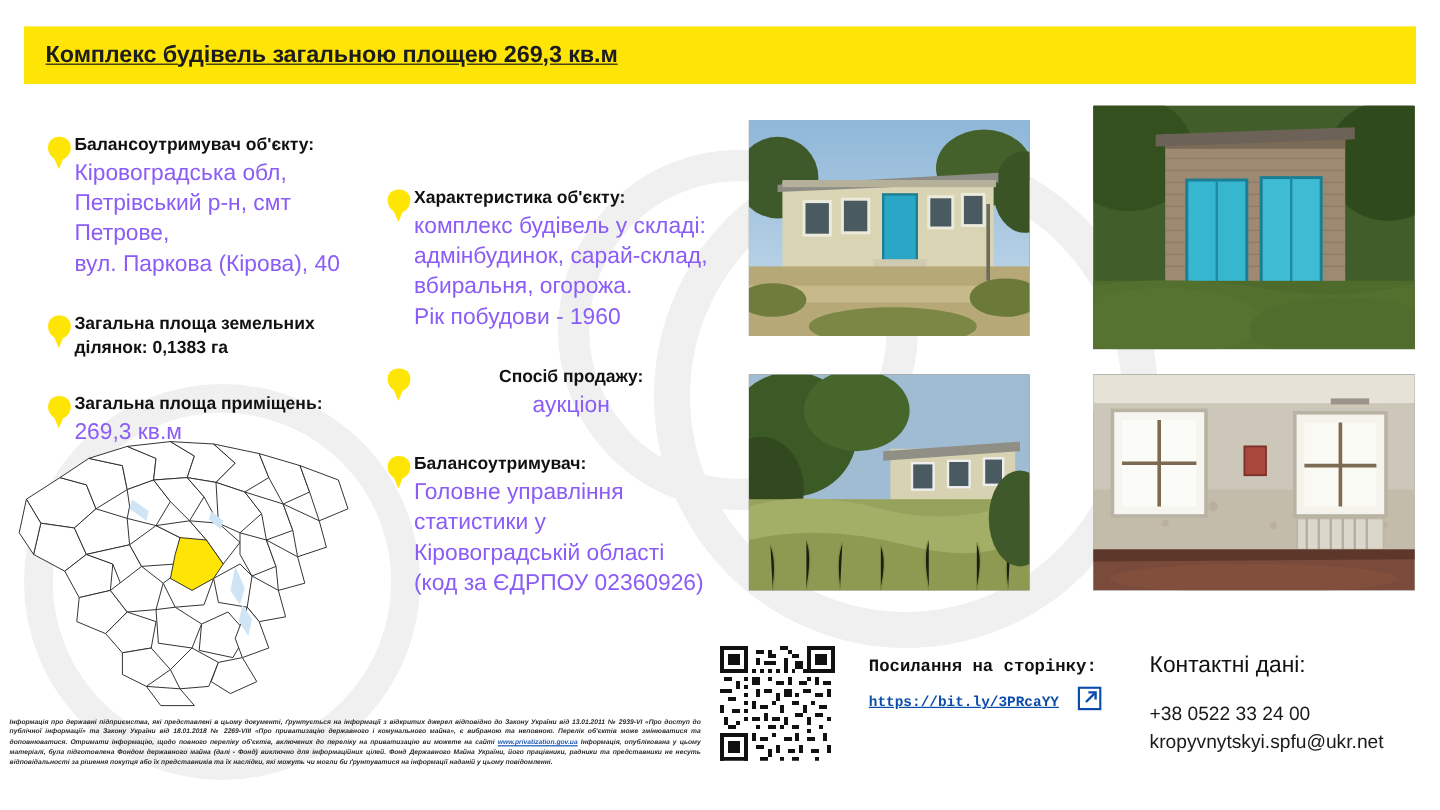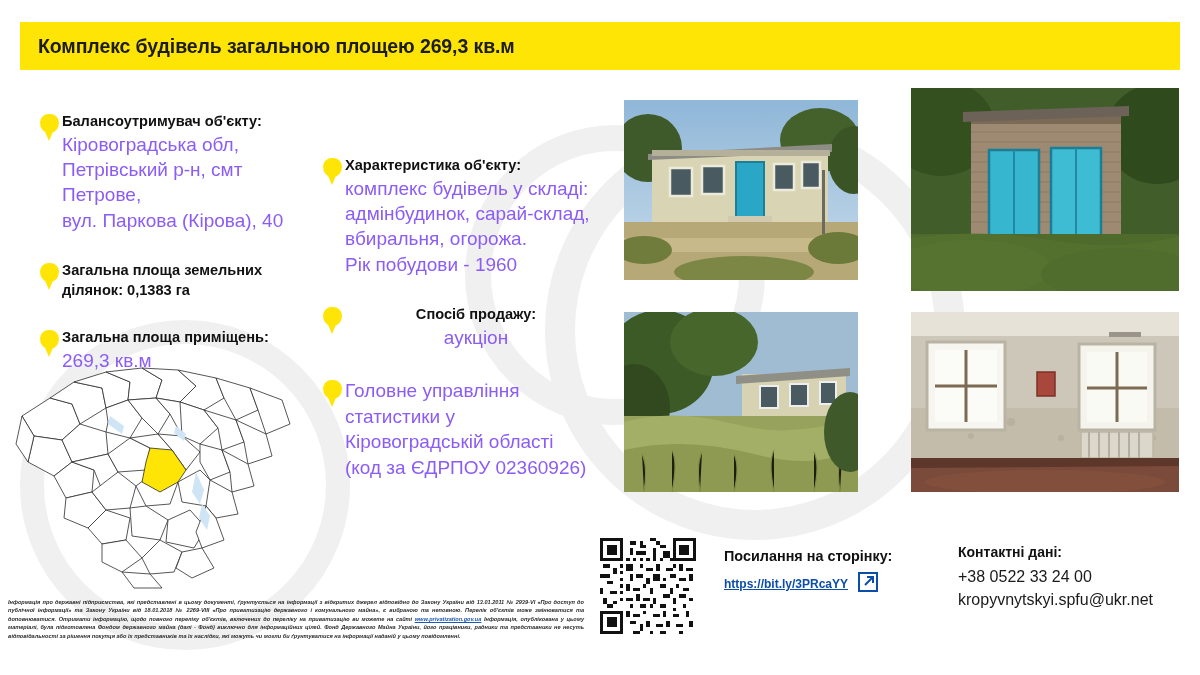--- a/index.html
+++ b/index.html
@@ -36,20 +36,21 @@
     z-index: 3;
     display: flex;
     align-items: center;
   }
   .header-title {
     font-size: 19.5px;
     font-weight: bold;
     color: #1c1c1c;
     padding-left: 18px;
     letter-spacing: -0.1px;
+    text-decoration: underline;
   }
 
   
   .info-col {
     position: absolute;
     z-index: 3;
   }
   .col-a { left: 62px; top: 112px; width: 262px; }
   .col-b { left: 345px; top: 112px; width: 262px; margin-top: 44px; }
 
@@ -112,20 +113,21 @@
     position: absolute;
     left: 600px; top: 538px;
     width: 96px; height: 96px;
     z-index: 3;
   }
   .link-block {
     position: absolute;
     left: 724px; top: 548px;
     width: 230px;
     z-index: 3;
+    font-family: Liberation Mono, monospace;
   }
   .link-label {
     font-size: 14.4px;
     font-weight: bold;
     color: #111;
     margin-bottom: 8px;
   }
   .link-url {
     font-size: 12px;
     font-weight: bold;
@@ -137,24 +139,24 @@
     vertical-align: -4px;
     margin-left: 6px;
   }
   .contact-block {
     position: absolute;
     left: 958px; top: 544px;
     width: 230px;
     z-index: 3;
   }
   .contact-title {
-    font-size: 14px;
-    font-weight: bold;
+    font-size: 19px;
+    font-weight: normal;
     color: #111;
-    margin-bottom: 6px;
+    margin-bottom: 19px;
   }
   .contact-line {
     font-size: 16px;
     color: #1a1a1a;
     line-height: 1.42;
   }
 
   
   .disclaimer {
     position: absolute;
@@ -213,20 +215,21 @@
 вбиральня, огорожа.
 Рік побудови - 1960</p>
     </div>
     <div class="block" style="margin-top:28px;text-align:center;">
       <span class="pin"></span>
       <p class="blk-title">Спосіб продажу:</p>
       <p class="blk-text">аукціон</p>
     </div>
     <div class="block" style="margin-top:28px;">
       <span class="pin"></span>
+      <p class="blk-title">Балансоутримувач:</p>
       <p class="blk-text">Головне управління
 статистики у
 Кіровоградській області
 (код за ЄДРПОУ 02360926)</p>
     </div>
   </div>
 
   <div class="map-wrap">
     <svg viewBox="0 0 305 240" width="305" height="240">
       <g fill="#ffffff" stroke="#2b2b2b" stroke-width="0.8">

